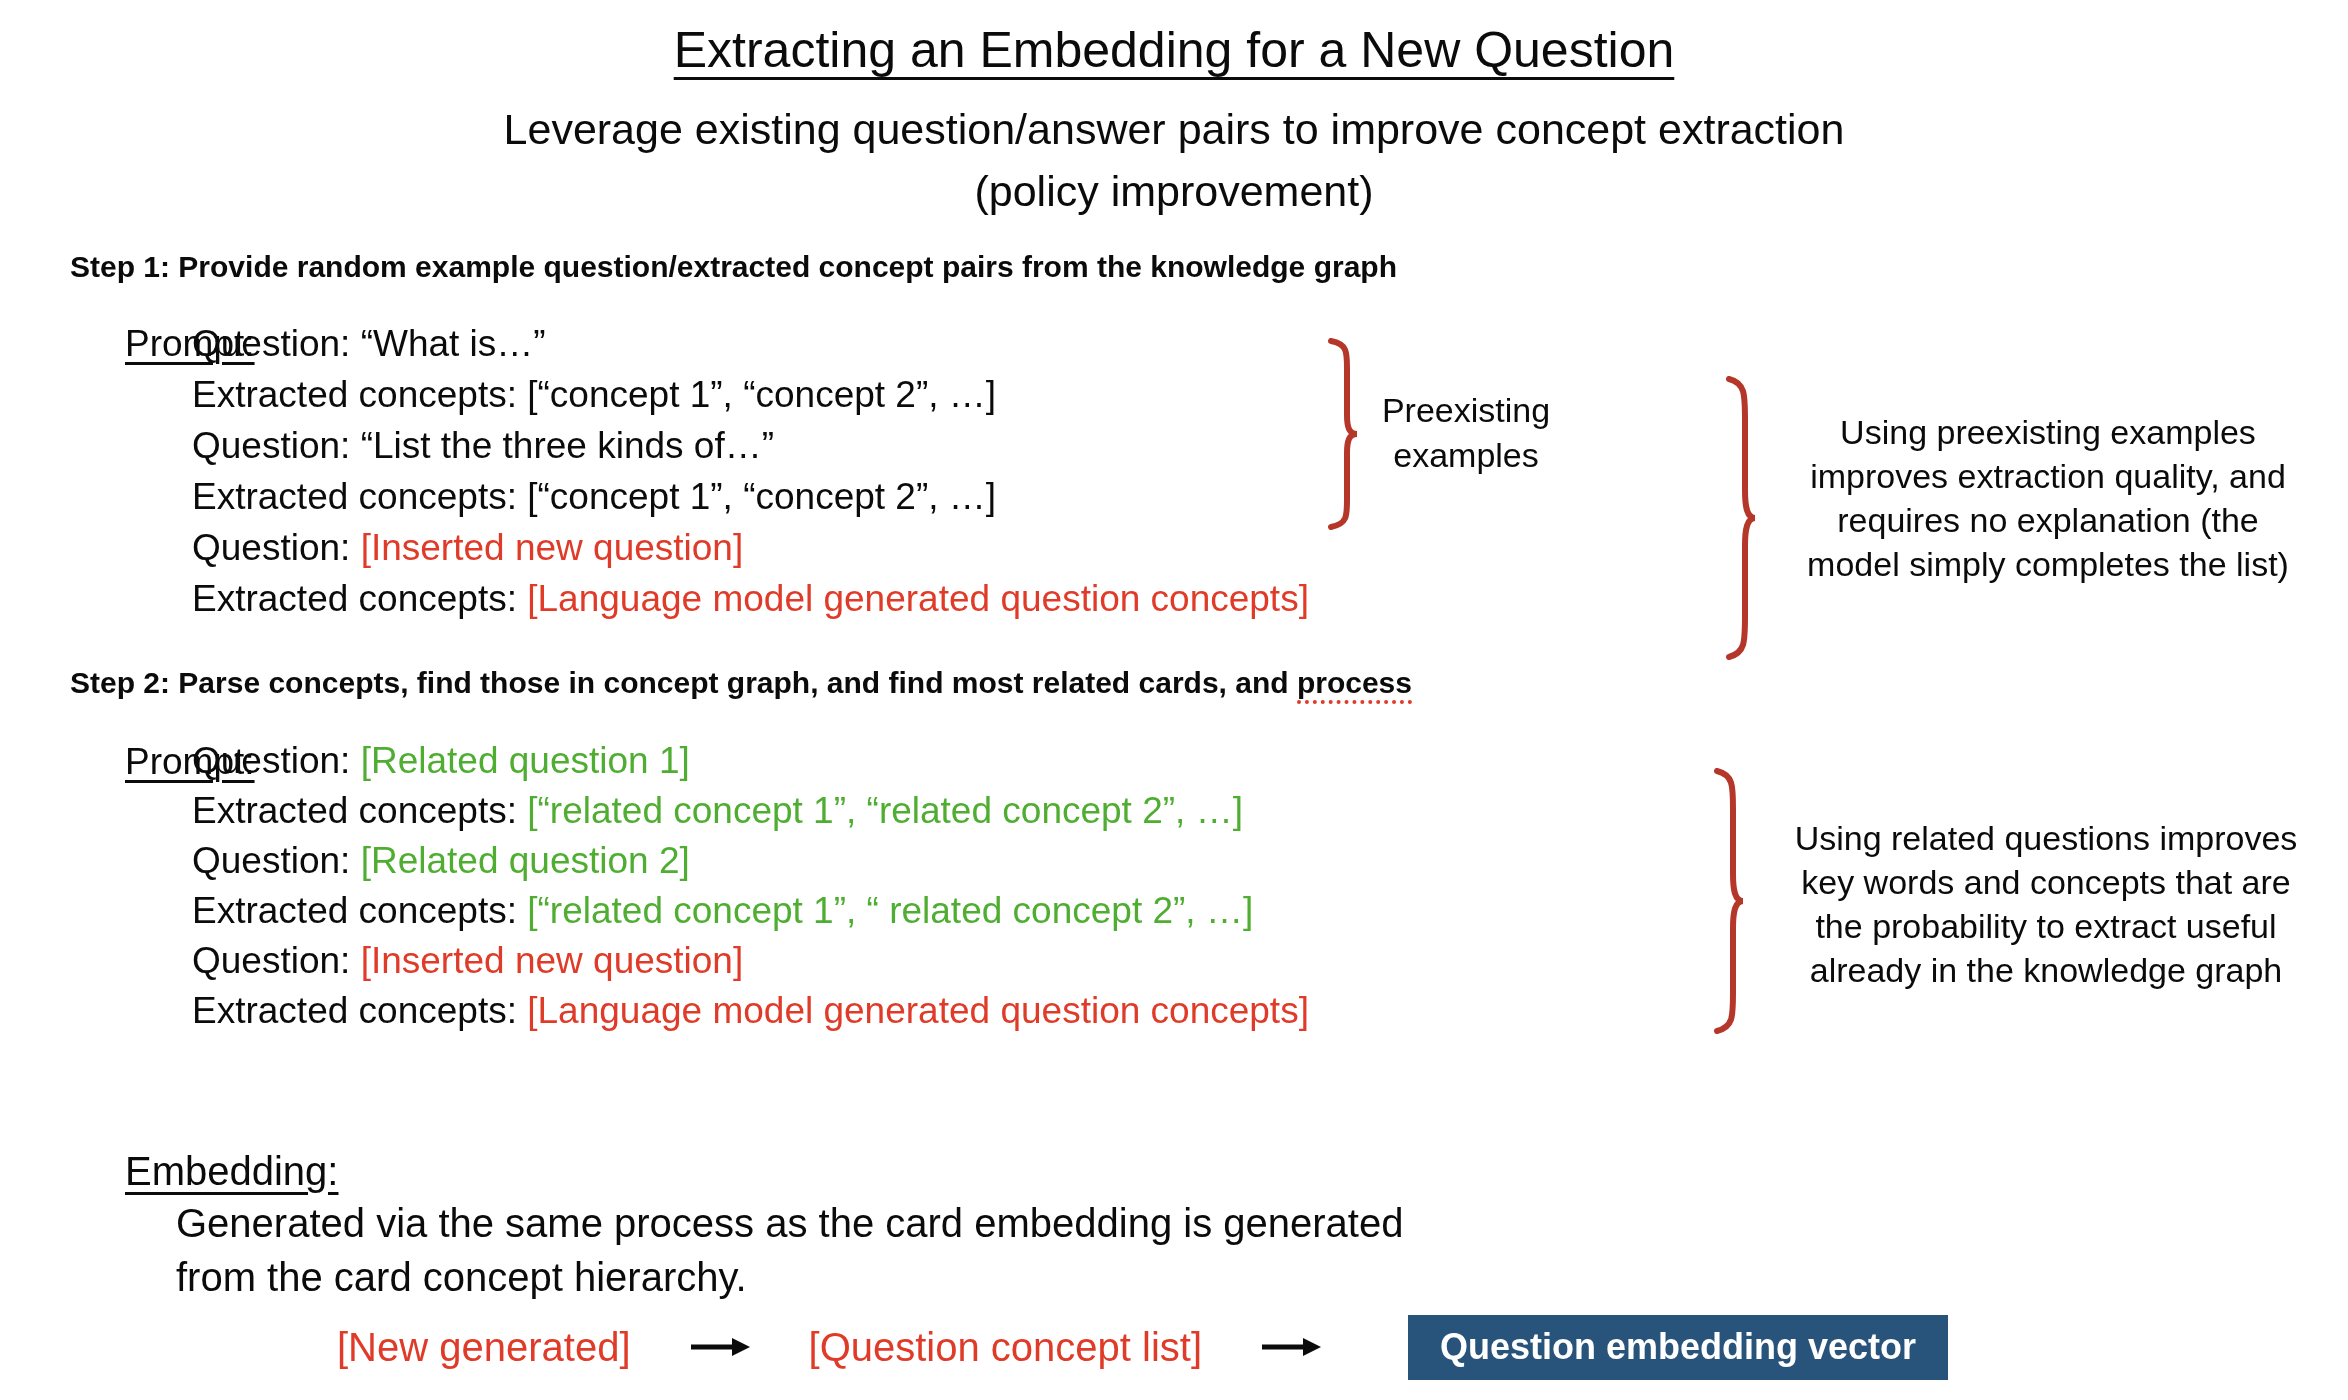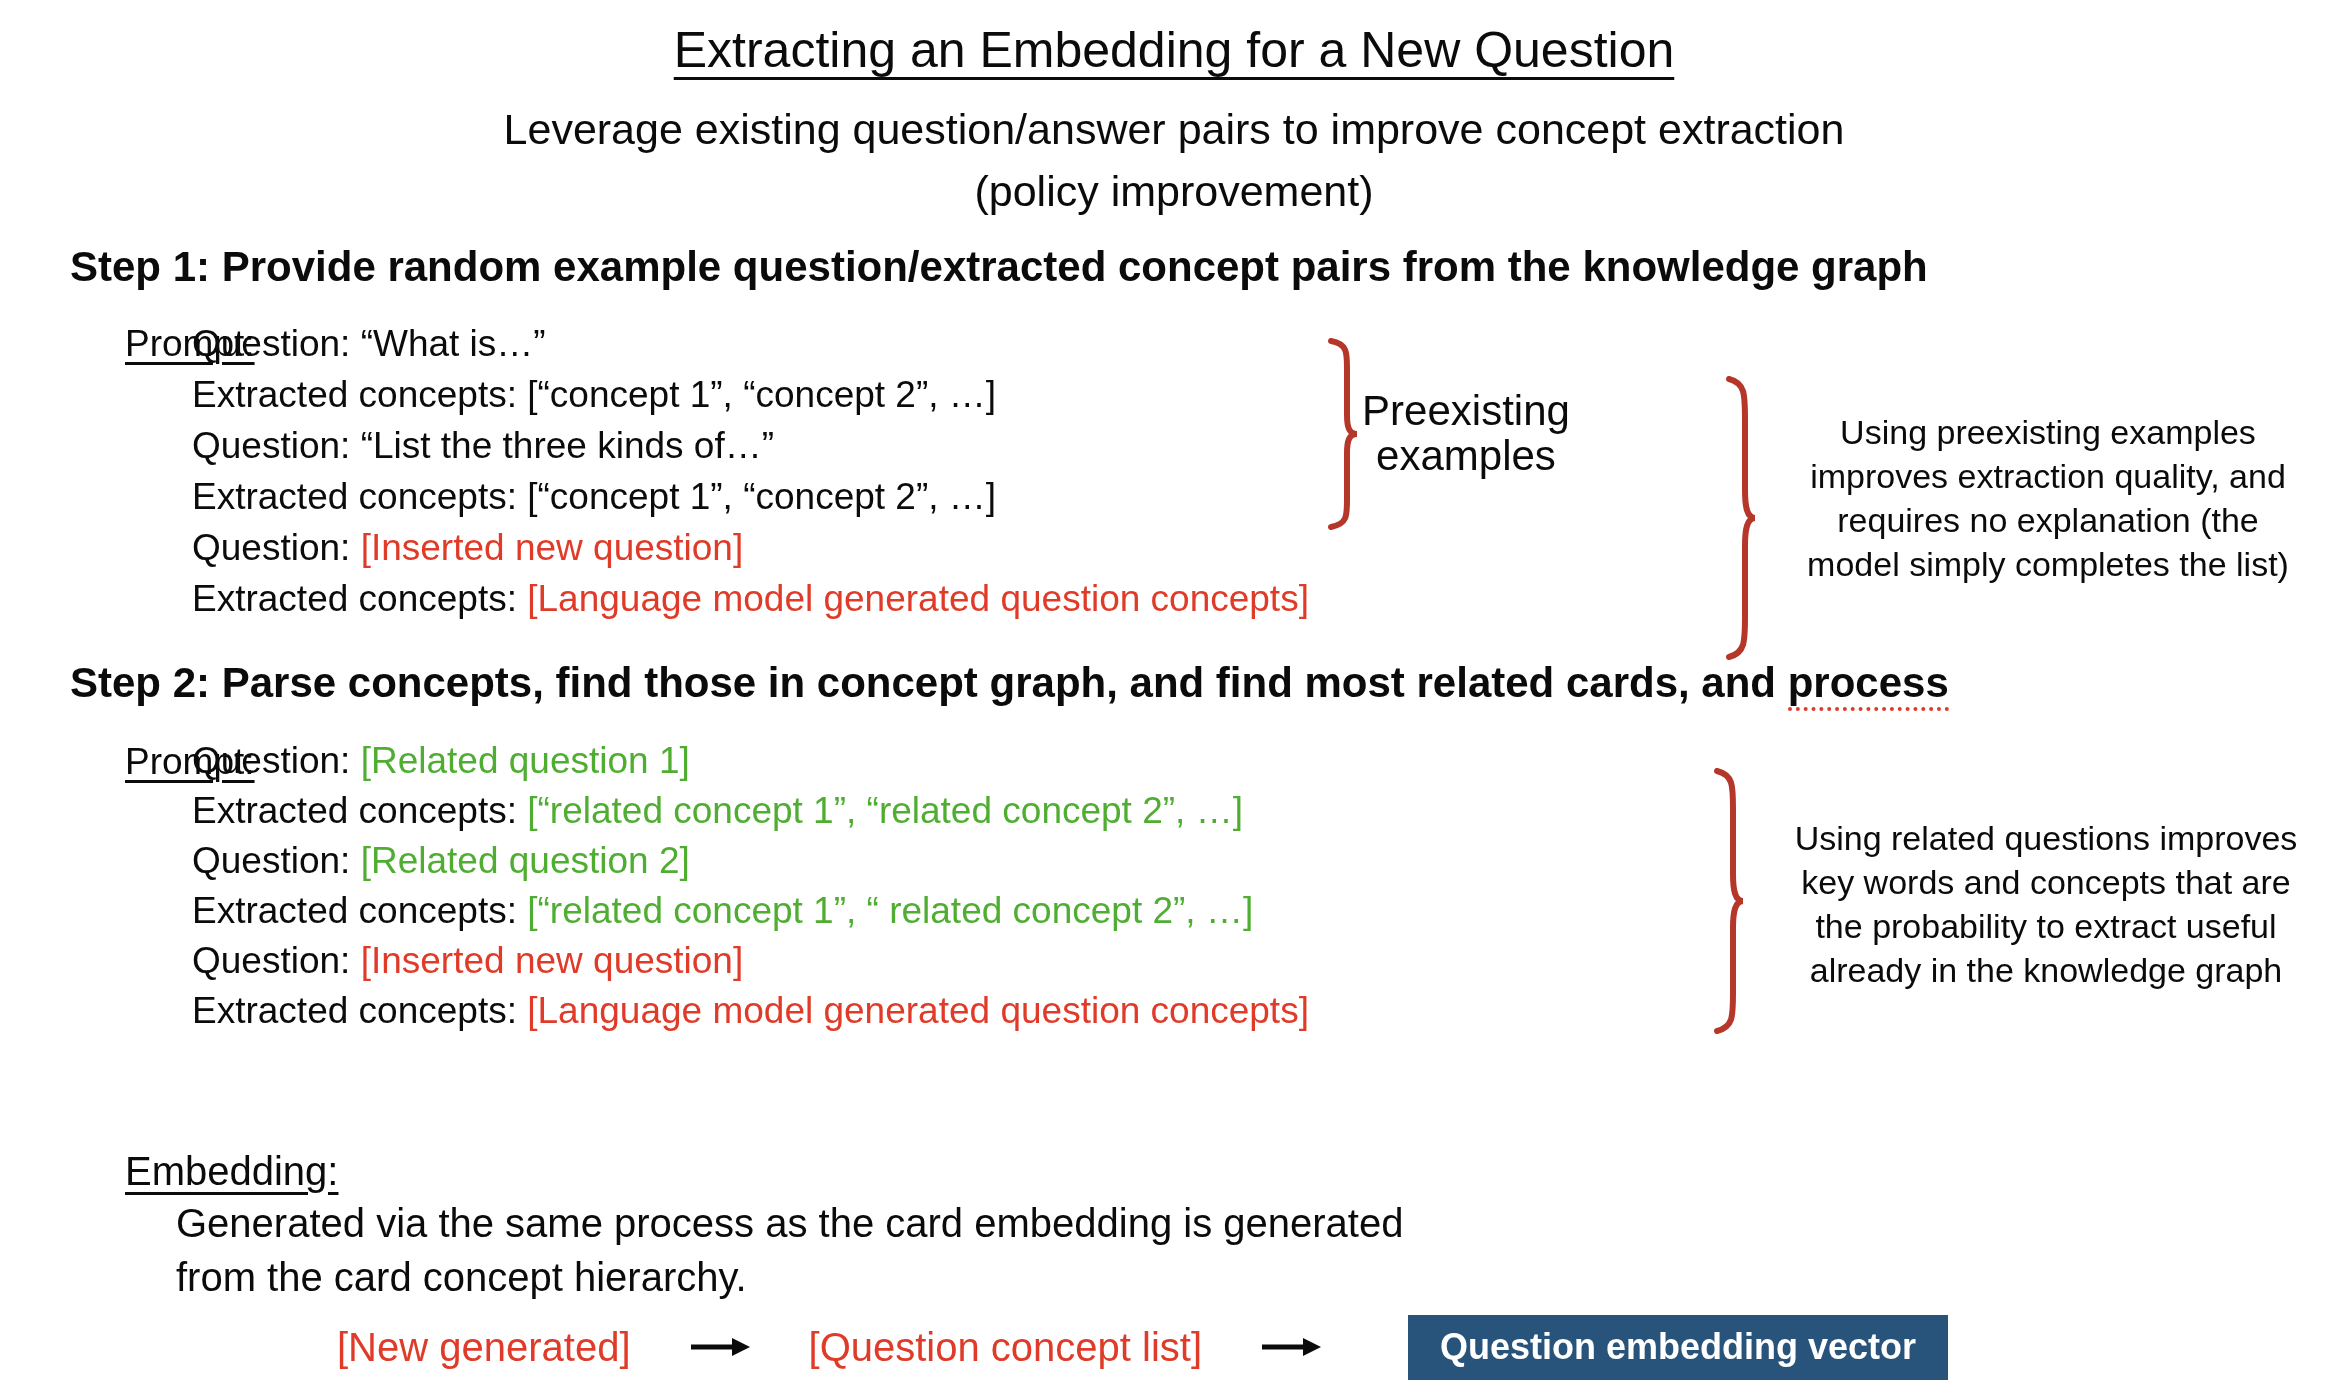--- a/index.html
+++ b/index.html
@@ -24,42 +24,42 @@
     text-decoration-thickness:3px;
     text-underline-offset:10px;
   }
   .subtitle{
     top:98px;left:0;width:2348px;
     text-align:center;
     font-size:43px;line-height:62px;
   }
   .step-heading{
     left:70px;
-    font-size:42px;line-height:50px;
+    font-size:30px;line-height:50px;
     font-weight:700;
     white-space:nowrap;
   }
   .spellcheck{
     border-bottom:4px dotted var(--red);
     padding-bottom:1px;
   }
   .prompt-label{
     font-size:37px;line-height:51px;
     text-decoration:underline;
     text-decoration-thickness:3px;
     text-underline-offset:6px;
     white-space:nowrap;
   }
   .prompt-lines{font-size:37px;}
   .prompt-lines .pline{line-height:51px;white-space:nowrap;}
   .prompt-lines.tight .pline{line-height:50px;}
   .brace svg{display:block;}
   .brace-label{
     text-align:center;
-    font-size:42px;line-height:45px;
+    font-size:34px;line-height:45px;
   }
   .note{
     text-align:center;
     font-size:34px;line-height:44px;
   }
   .embedding-label{
     font-size:40px;line-height:50px;
     text-decoration:underline;
     text-decoration-thickness:3px;
     text-underline-offset:7px;

